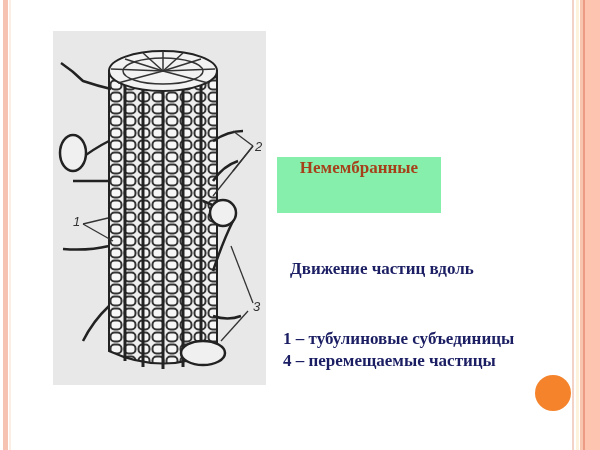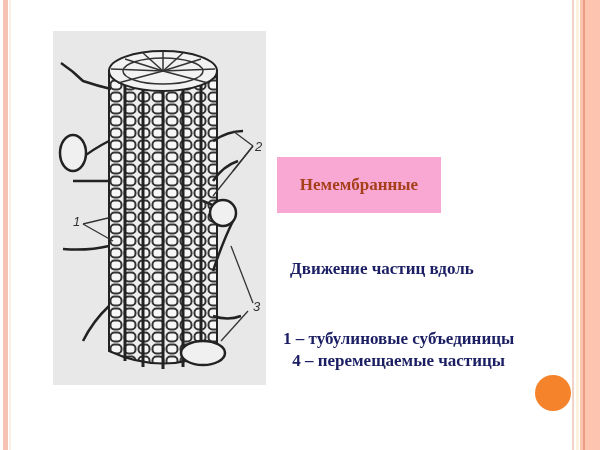--- a/index.html
+++ b/index.html
@@ -51,28 +51,28 @@
       background: #e9e9e9;
       overflow: hidden;
     }
     .diagram svg { display: block; }
     .title-box {
       position: absolute;
       left: 277px;
       top: 157px;
       width: 164px;
       height: 56px;
-      background: #f9a8d4;
+      background: #86efac;
       color: #a6401a;
       font-weight: bold;
       font-size: 17px;
       line-height: 22px;
       text-align: center;
       display: flex;
-      flex-direction: column;
+      flex-direction: row;
       justify-content: center;
     }
     .subtitle {
       position: absolute;
       left: 290px;
       top: 257px;
       width: 270px;
       text-align: left;
       color: #1b1e63;
       font-weight: bold;
@@ -80,21 +80,20 @@
       line-height: 23px;
     }
     .legend {
       position: absolute;
       left: 283px;
       top: 328px;
       color: #1b1e63;
       font-weight: bold;
       font-size: 17px;
       line-height: 22px;
-      text-align: center;
     }
     .legend div { white-space: nowrap; }
     .orange-dot {
       position: absolute;
       left: 535px;
       top: 375px;
       width: 36px;
       height: 36px;
       border-radius: 50%;
       background: #f5832b;

